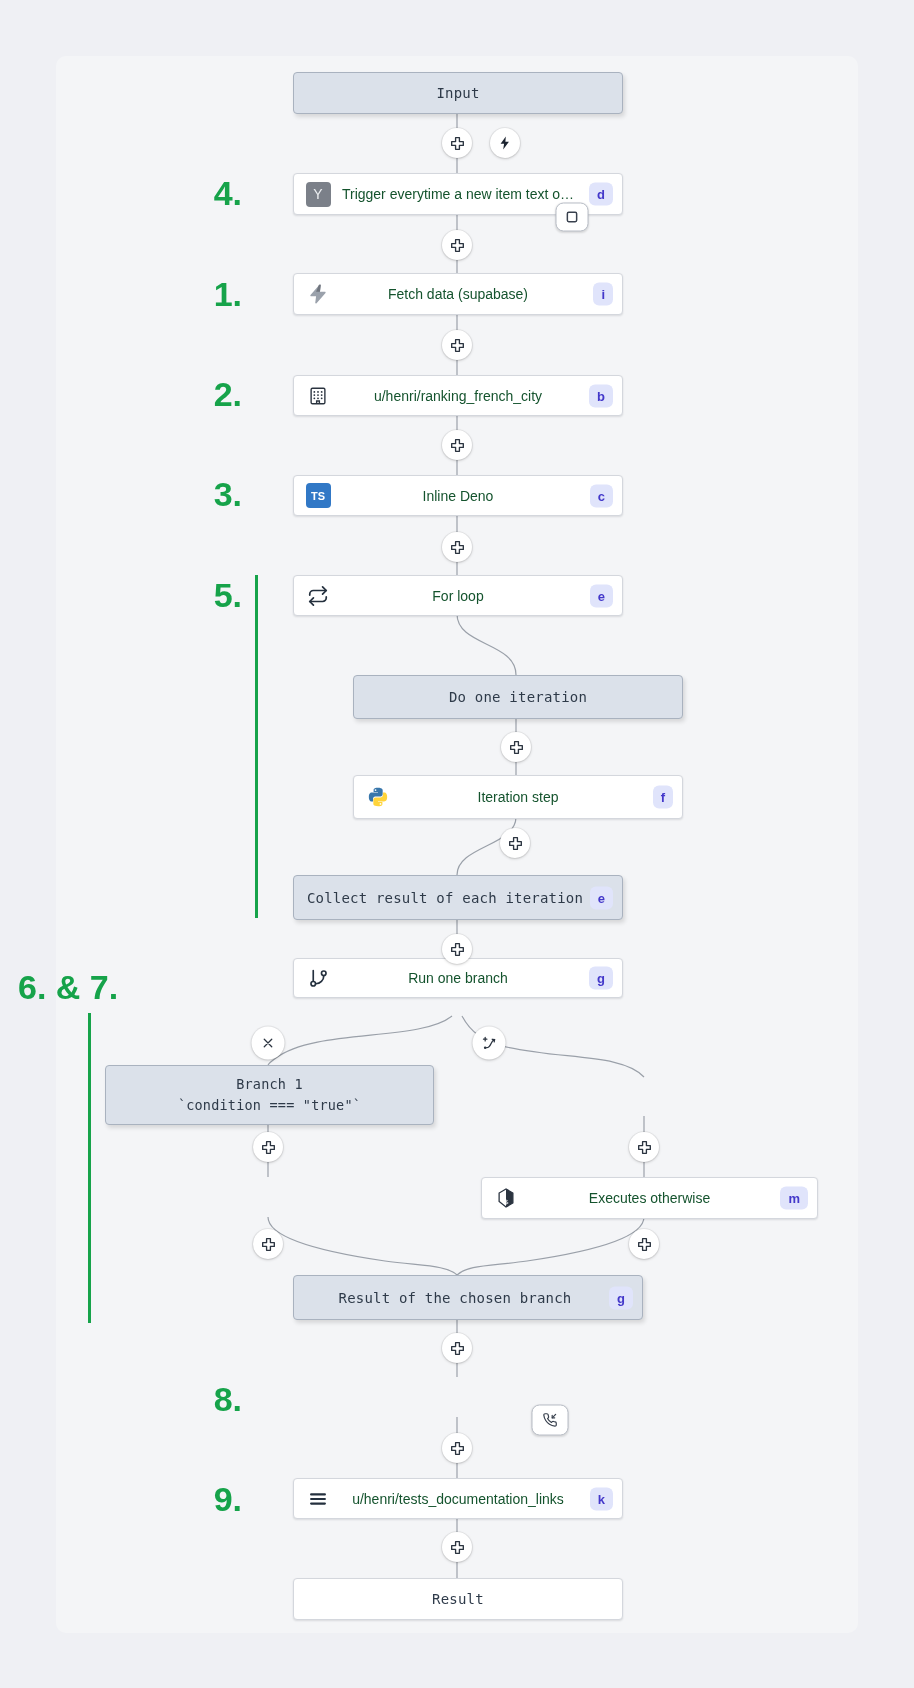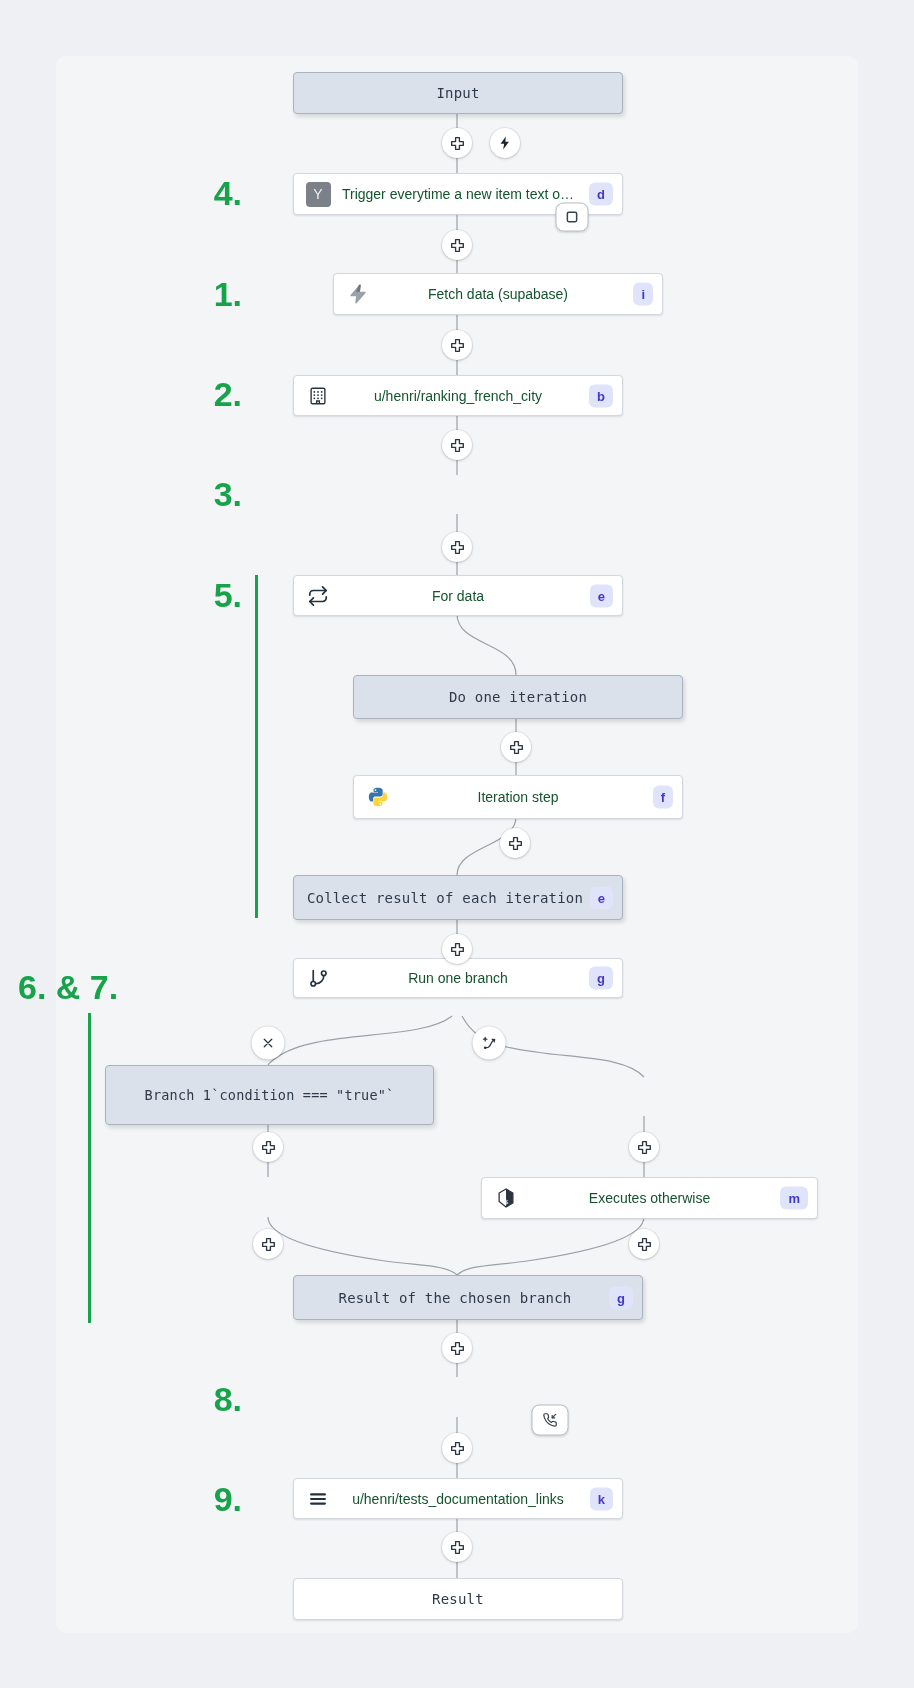--- a/index.html
+++ b/index.html
@@ -6,21 +6,21 @@
   .stage{position:relative;width:914px;height:1688px;background:#eff0f4;font-family:"Liberation Sans",sans-serif;overflow:hidden;}
   .panel{position:absolute;left:56px;top:56px;width:802px;height:1577px;background:#f4f5f7;border-radius:10px;}
   svg.edges{position:absolute;left:0;top:0;z-index:1;}
   .node{position:absolute;z-index:3;border-radius:4px;display:flex;align-items:center;justify-content:center;}
   .node.white{background:#ffffff;border:1px solid #d4d7dd;box-shadow:0 1px 2px rgba(16,24,40,.12);}
   .node.gray{background:#dbe1ea;border:1px solid #a9b2bf;box-shadow:2px 3px 4px rgba(0,0,0,.12);}
   .nlabel{position:absolute;left:0;right:0;text-align:center;font-size:14px;color:#14532d;}
   .mono{font-family:"DejaVu Sans Mono",monospace;color:#2e3a49;letter-spacing:.2px;}
   .nicon{position:absolute;left:11px;top:50%;transform:translateY(-50%);width:26px;height:26px;display:flex;align-items:center;justify-content:center;}
   .nbadge{position:absolute;right:9px;top:50%;transform:translateY(-50%);background:#e0e4fb;color:#4338ca;font-weight:700;font-size:13px;line-height:1;padding:5px 8px;border-radius:6px;font-family:"Liberation Sans",sans-serif;}
-  .branchbox{flex-direction:row;line-height:1.55;font-size:13.5px;}
+  .branchbox{flex-direction:column;line-height:1.55;font-size:13.5px;}
   .circle{position:absolute;z-index:4;width:30px;height:30px;border-radius:50%;background:#fff;box-shadow:0 0 0 1px rgba(0,0,0,.05),0 1px 3px rgba(0,0,0,.18);display:flex;align-items:center;justify-content:center;transform:translate(-50%,-50%);}
   .circle.big{width:33px;height:33px;}
   .sqbadge{position:absolute;z-index:5;background:#fff;border:1px solid #b8bdc6;border-radius:8px;box-shadow:0 1px 2px rgba(0,0,0,.12);display:flex;align-items:center;justify-content:center;transform:translate(-50%,-50%);}
   .yicon{width:25px;height:25px;background:#7b8089;border-radius:4px;color:#eceef1;font-size:14px;display:flex;align-items:center;justify-content:center;font-family:"Liberation Sans",sans-serif;}
   .tsicon{width:25px;height:25px;background:#3178c6;border-radius:4px;color:#fff;font-size:11px;font-weight:700;display:flex;align-items:center;justify-content:center;font-family:"Liberation Sans",sans-serif;}
   .gnum{position:absolute;z-index:6;font-weight:700;font-size:34px;color:#16a34a;line-height:1;}
   .gline{position:absolute;z-index:2;width:3px;background:#16a34a;}
 </style>
 </head>
 <body>
@@ -68,21 +68,21 @@
   </div>
 
   <div class="node white" style="left:293px;top:173px;width:328px;height:40px;">
     <span class="nicon">
         <span class="yicon">Y</span>
       </span>
     <span class="nlabel">Trigger everytime a new item text o…</span>
     <span class="nbadge">d</span>
   </div>
 
-  <div class="node white" style="left:293px;top:273px;width:328px;height:40px;margin-left:40px;">
+  <div class="node white" style="left:293px;top:273px;width:328px;height:40px;">
     <span class="nicon">
       <svg width="22" height="22" viewBox="0 0 24 24">
           <path d="M13.6 1.9c.5-.6 1.5-.2 1.4.6l-.9 7h5.4c.7 0 1.1.8.7 1.4L10.4 22.1c-.5.6-1.5.2-1.4-.6l.9-7H4.5c-.7 0-1.1-.8-.7-1.4z" fill="#9aa1ab"></path>
           <path d="M13.6 1.9c.5-.6 1.5-.2 1.4.6l-.9 7H9.9l3-7.2c.2-.2.5-.3.7-.4z" fill="#70757e"></path>
         </svg>
     </span>
     <span class="nlabel">Fetch data (supabase)</span>
     <span class="nbadge">i</span>
   </div>
 
@@ -91,31 +91,38 @@
       <svg width="22" height="22" viewBox="0 0 24 24" fill="none" stroke="#2b3440" stroke-width="1.5">
           <rect x="4.5" y="3.5" width="15" height="17" rx="1.5"></rect>
           <path d="M8 7.5h.01M12 7.5h.01M16 7.5h.01M8 11h.01M12 11h.01M16 11h.01M8 14.5h.01M12 14.5h.01M16 14.5h.01" stroke-width="2" stroke-linecap="round"></path>
           <path d="M10.5 20.5v-3h3v3"></path>
         </svg>
     </span>
     <span class="nlabel">u/henri/ranking_french_city</span>
     <span class="nbadge">b</span>
   </div>
 
+  <div class="node white" style="left:293px;top:475px;width:328px;height:39px;">
+    <span class="nicon">
+        <span class="tsicon">TS</span>
+      </span>
+    <span class="nlabel">Inline Deno</span>
+    <span class="nbadge">c</span>
+  </div>
 
   <div class="node white" style="left:293px;top:575px;width:328px;height:39px;">
     <span class="nicon">
       <svg width="22" height="22" viewBox="0 0 24 24" fill="none" stroke="#24303e" stroke-width="1.9" stroke-linecap="round" stroke-linejoin="round">
           <path d="m17 2 4 4-4 4"></path>
           <path d="M3 11v-1a4 4 0 0 1 4-4h14"></path>
           <path d="m7 22-4-4 4-4"></path>
           <path d="M21 13v1a4 4 0 0 1-4 4H3"></path>
         </svg>
     </span>
-    <span class="nlabel">For data</span>
+    <span class="nlabel">For loop</span>
     <span class="nbadge">e</span>
   </div>
 
   <div class="node gray" style="left:353px;top:675px;width:328px;height:42px;">
     <span class="nlabel mono">Do one iteration</span>
   </div>
 
   <div class="node white" style="left:353px;top:775px;width:328px;height:42px;">
     <span class="nicon">
       <svg width="22" height="22" viewBox="0 0 24 24">

